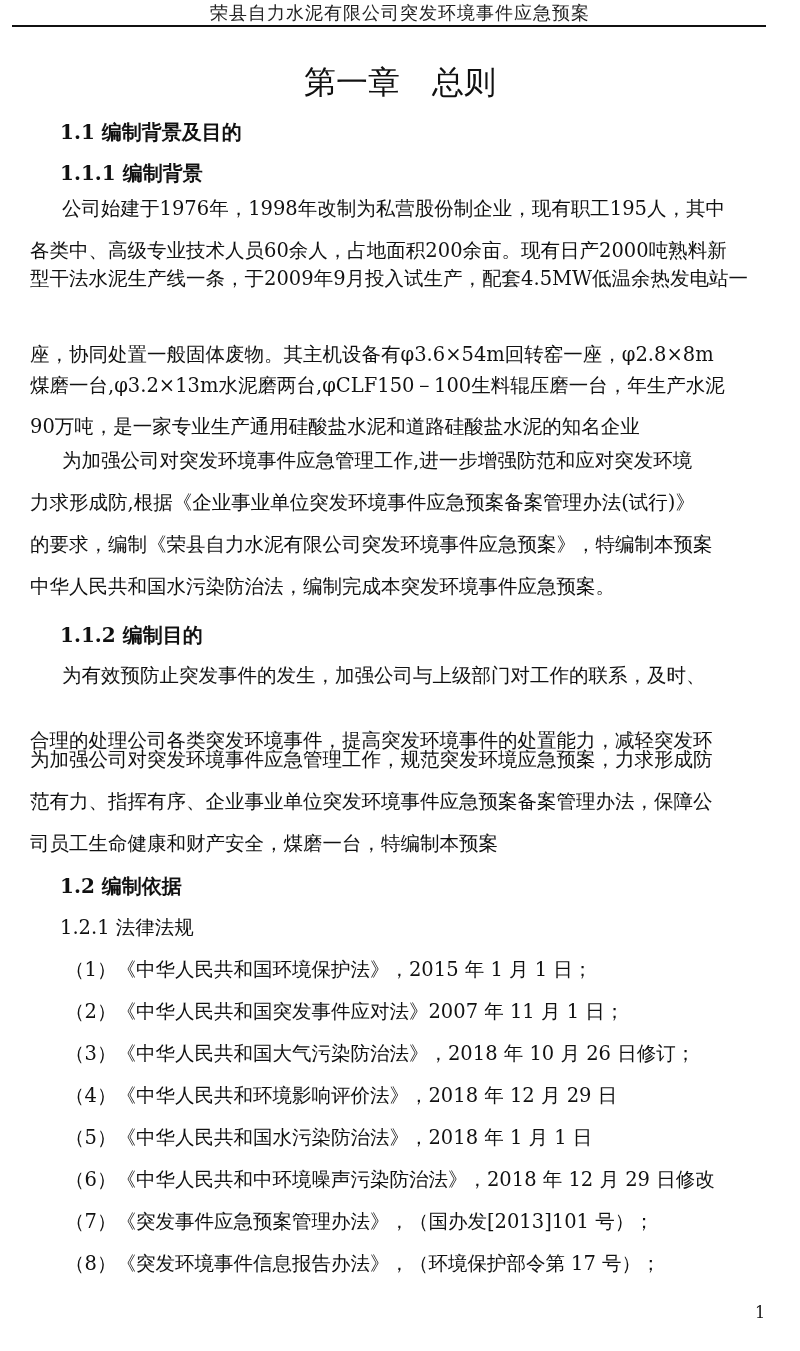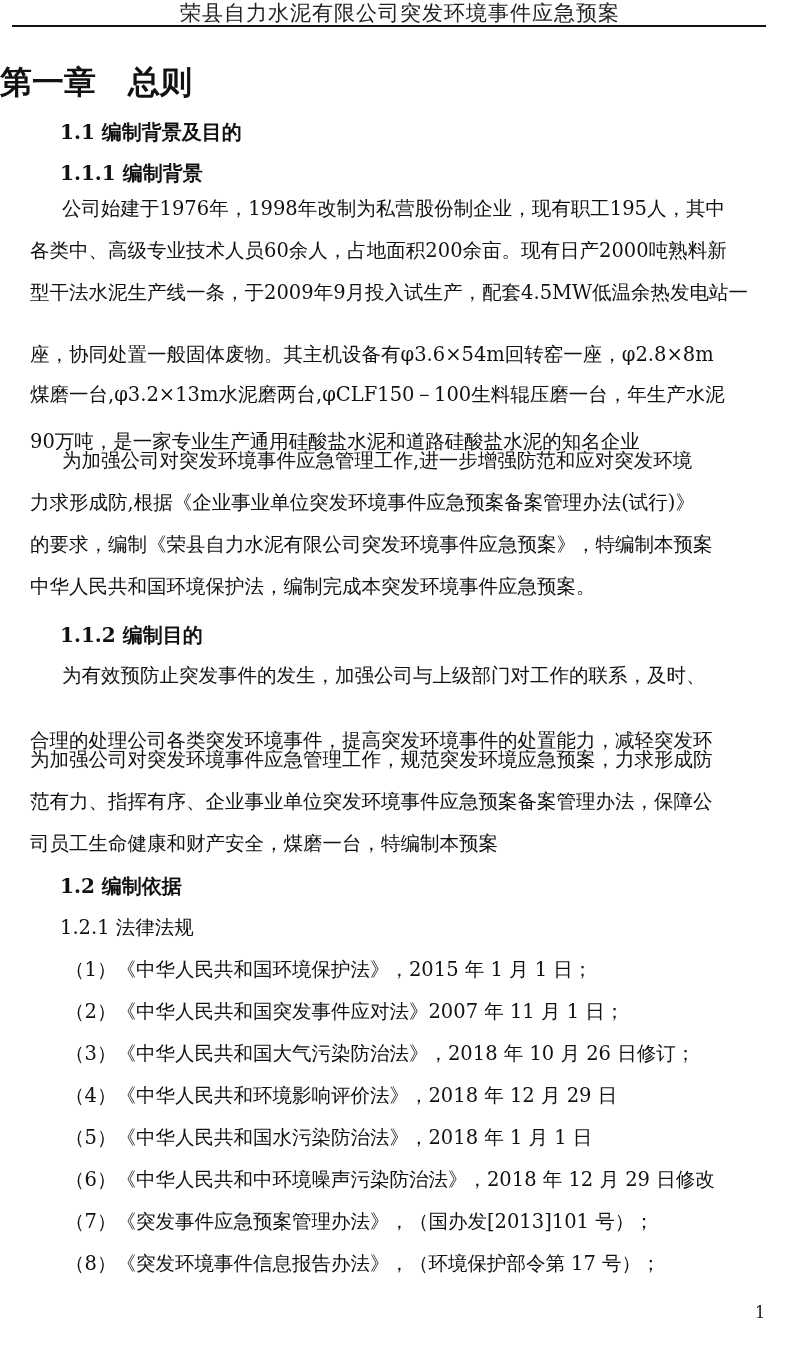--- a/index.html
+++ b/index.html
@@ -3,29 +3,29 @@
 <meta charset="utf-8">
 <style>
   html, body { margin: 0; padding: 0; background: #ffffff; }
   body {
     width: 800px; height: 1351px; position: relative; overflow: hidden;
     font-family: "DejaVu Serif", "Liberation Serif", serif;
     color: #111111;
   }
   .header-title {
     position: absolute; top: 0; left: 0; width: 800px; text-align: center;
-    font-size: 21px; line-height: 26px; letter-spacing: 1px; color: #222;
+    font-size: 18px; line-height: 26px; letter-spacing: 1px; color: #222;
   }
   .header-rule {
     position: absolute; top: 25px; left: 12px; width: 754px; height: 2px;
     background: #111;
   }
   .chapter-title {
-    position: absolute; top: 60px; left: 0; width: 800px; 
-    font-size: 32px; line-height: 44px; font-weight: bold; color: #111;
+    position: absolute; top: 60px; left: 0; width: 800px; text-align: center;
+    font-size: 32px; line-height: 44px; font-weight: normal; color: #111;
   }
   .chapter-title .gap { display: inline-block; width: 32px; }
   .line {
     position: absolute; left: 30px; width: 745px; white-space: nowrap;
     font-size: 19.5px; line-height: 30px; color: #111;
   }
   .h2 { left: 60px; font-weight: bold; font-size: 20px; }
   .h3 { left: 60px; font-weight: bold; font-size: 20px; }
   .h3n { left: 60px; font-size: 19.5px; }
   .indent { left: 62px; }
@@ -43,31 +43,31 @@
 </div>
 
 <div class="chapter-title"><span>第一章</span><span class="gap"></span><span>总则</span></div>
 
 <div class="line h2" style="top:117px">1.1 编制背景及目的</div>
 <div class="line h3" style="top:158px">1.1.1 编制背景</div>
 
 <div>
   <div class="line indent" style="top:194px">公司始建于1976年，1998年改制为私营股份制企业，现有职工195人，其中</div>
   <div class="line" style="top:236px">各类中、高级专业技术人员60余人，占地面积200余亩。现有日产2000吨熟料新</div>
-  <div class="line" style="top:278px">型干法水泥生产线一条，于2009年9月投入试生产，配套4.5MW低温余热发电站一</div>
+  <div class="line" style="top:264px">型干法水泥生产线一条，于2009年9月投入试生产，配套4.5MW低温余热发电站一</div>
   <div class="line" style="top:340px">座，协同处置一般固体废物。其主机设备有φ3.6×54m回转窑一座，φ2.8×8m</div>
-  <div class="line" style="top:380px">煤磨一台,φ3.2×13m水泥磨两台,φCLF150－100生料辊压磨一台，年生产水泥</div>
-  <div class="line" style="top:427px">90万吨，是一家专业生产通用硅酸盐水泥和道路硅酸盐水泥的知名企业</div>
+  <div class="line" style="top:371px">煤磨一台,φ3.2×13m水泥磨两台,φCLF150－100生料辊压磨一台，年生产水泥</div>
+  <div class="line" style="top:412px">90万吨，是一家专业生产通用硅酸盐水泥和道路硅酸盐水泥的知名企业</div>
 </div>
 
 <div>
   <div class="line indent" style="top:446px">为加强公司对突发环境事件应急管理工作,进一步增强防范和应对突发环境</div>
   <div class="line" style="top:488px">力求形成防,根据《企业事业单位突发环境事件应急预案备案管理办法(试行)》</div>
   <div class="line" style="top:530px">的要求，编制《荣县自力水泥有限公司突发环境事件应急预案》，特编制本预案</div>
-  <div class="line" style="top:572px">中华人民共和国环境保护法，编制完成本突发环境事件应急预案。</div>
+  <div class="line" style="top:572px">中华人民共和国水污染防治法，编制完成本突发环境事件应急预案。</div>
 </div>
 
 <div class="line h3" style="top:620px">1.1.2 编制目的</div>
 
 <div>
   <div class="line indent" style="top:661px">为有效预防止突发事件的发生，加强公司与上级部门对工作的联系，及时、</div>
   <div class="line" style="top:726px">合理的处理公司各类突发环境事件，提高突发环境事件的处置能力，减轻突发环</div>
   <div class="line" style="top:745px">为加强公司对突发环境事件应急管理工作，规范突发环境应急预案，力求形成防</div>
   <div class="line" style="top:787px">范有力、指挥有序、企业事业单位突发环境事件应急预案备案管理办法，保障公</div>
   <div class="line" style="top:829px">司员工生命健康和财产安全，煤磨一台，特编制本预案</div>

